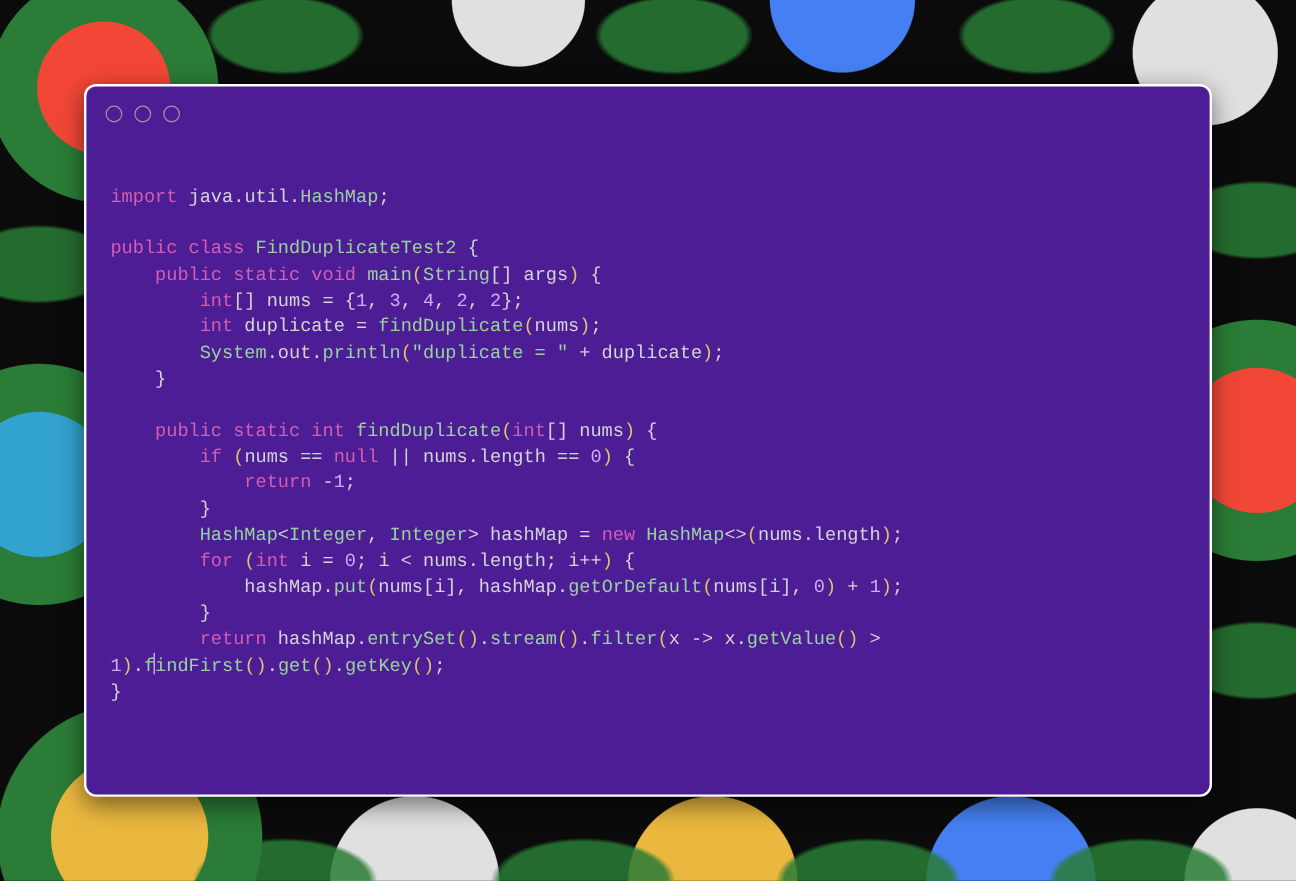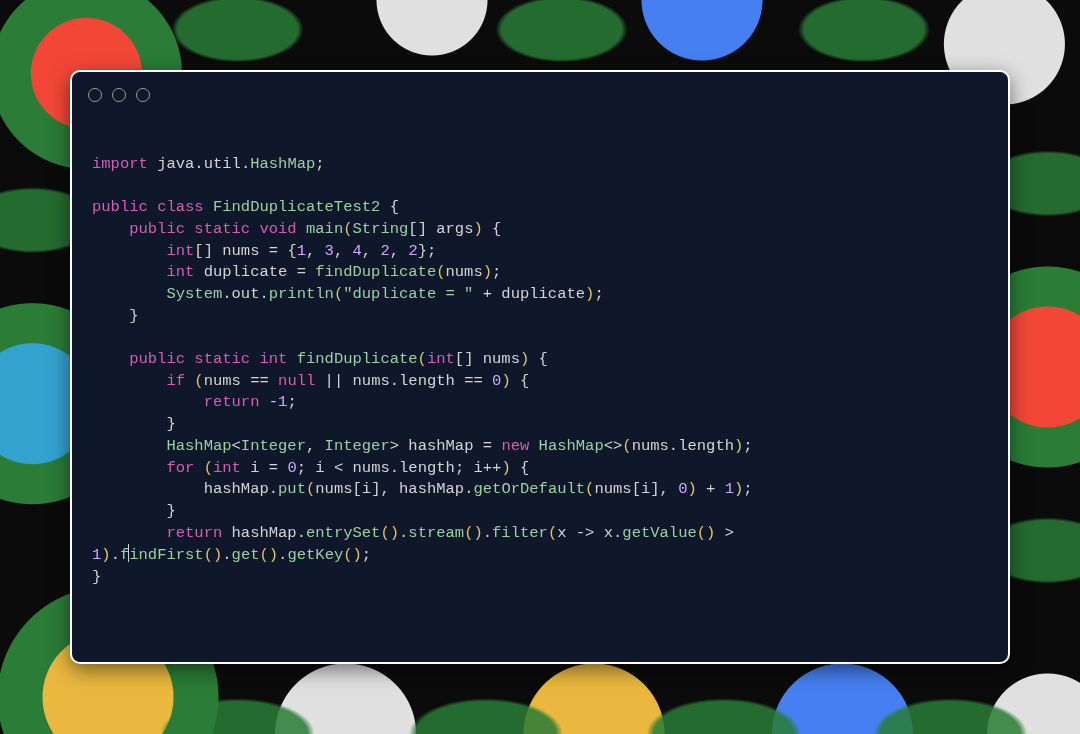--- a/index.html
+++ b/index.html
@@ -52,21 +52,21 @@
     opacity:.85;
     z-index:-1;
   }
 
   .window {
     position: absolute;
     left: 70px;
     top: 70px;
     width: 940px;
     height: 594px;
-    background: #0f172a;
+    background: #4c1d95;
     border: 2px solid #ffffff;
     border-radius: 10px;
     box-shadow: 0 6px 20px rgba(0,0,0,.5);
     box-sizing: border-box;
     overflow: hidden;
   }
 
   .titlebar {
     height: 46px;
     display: flex;

